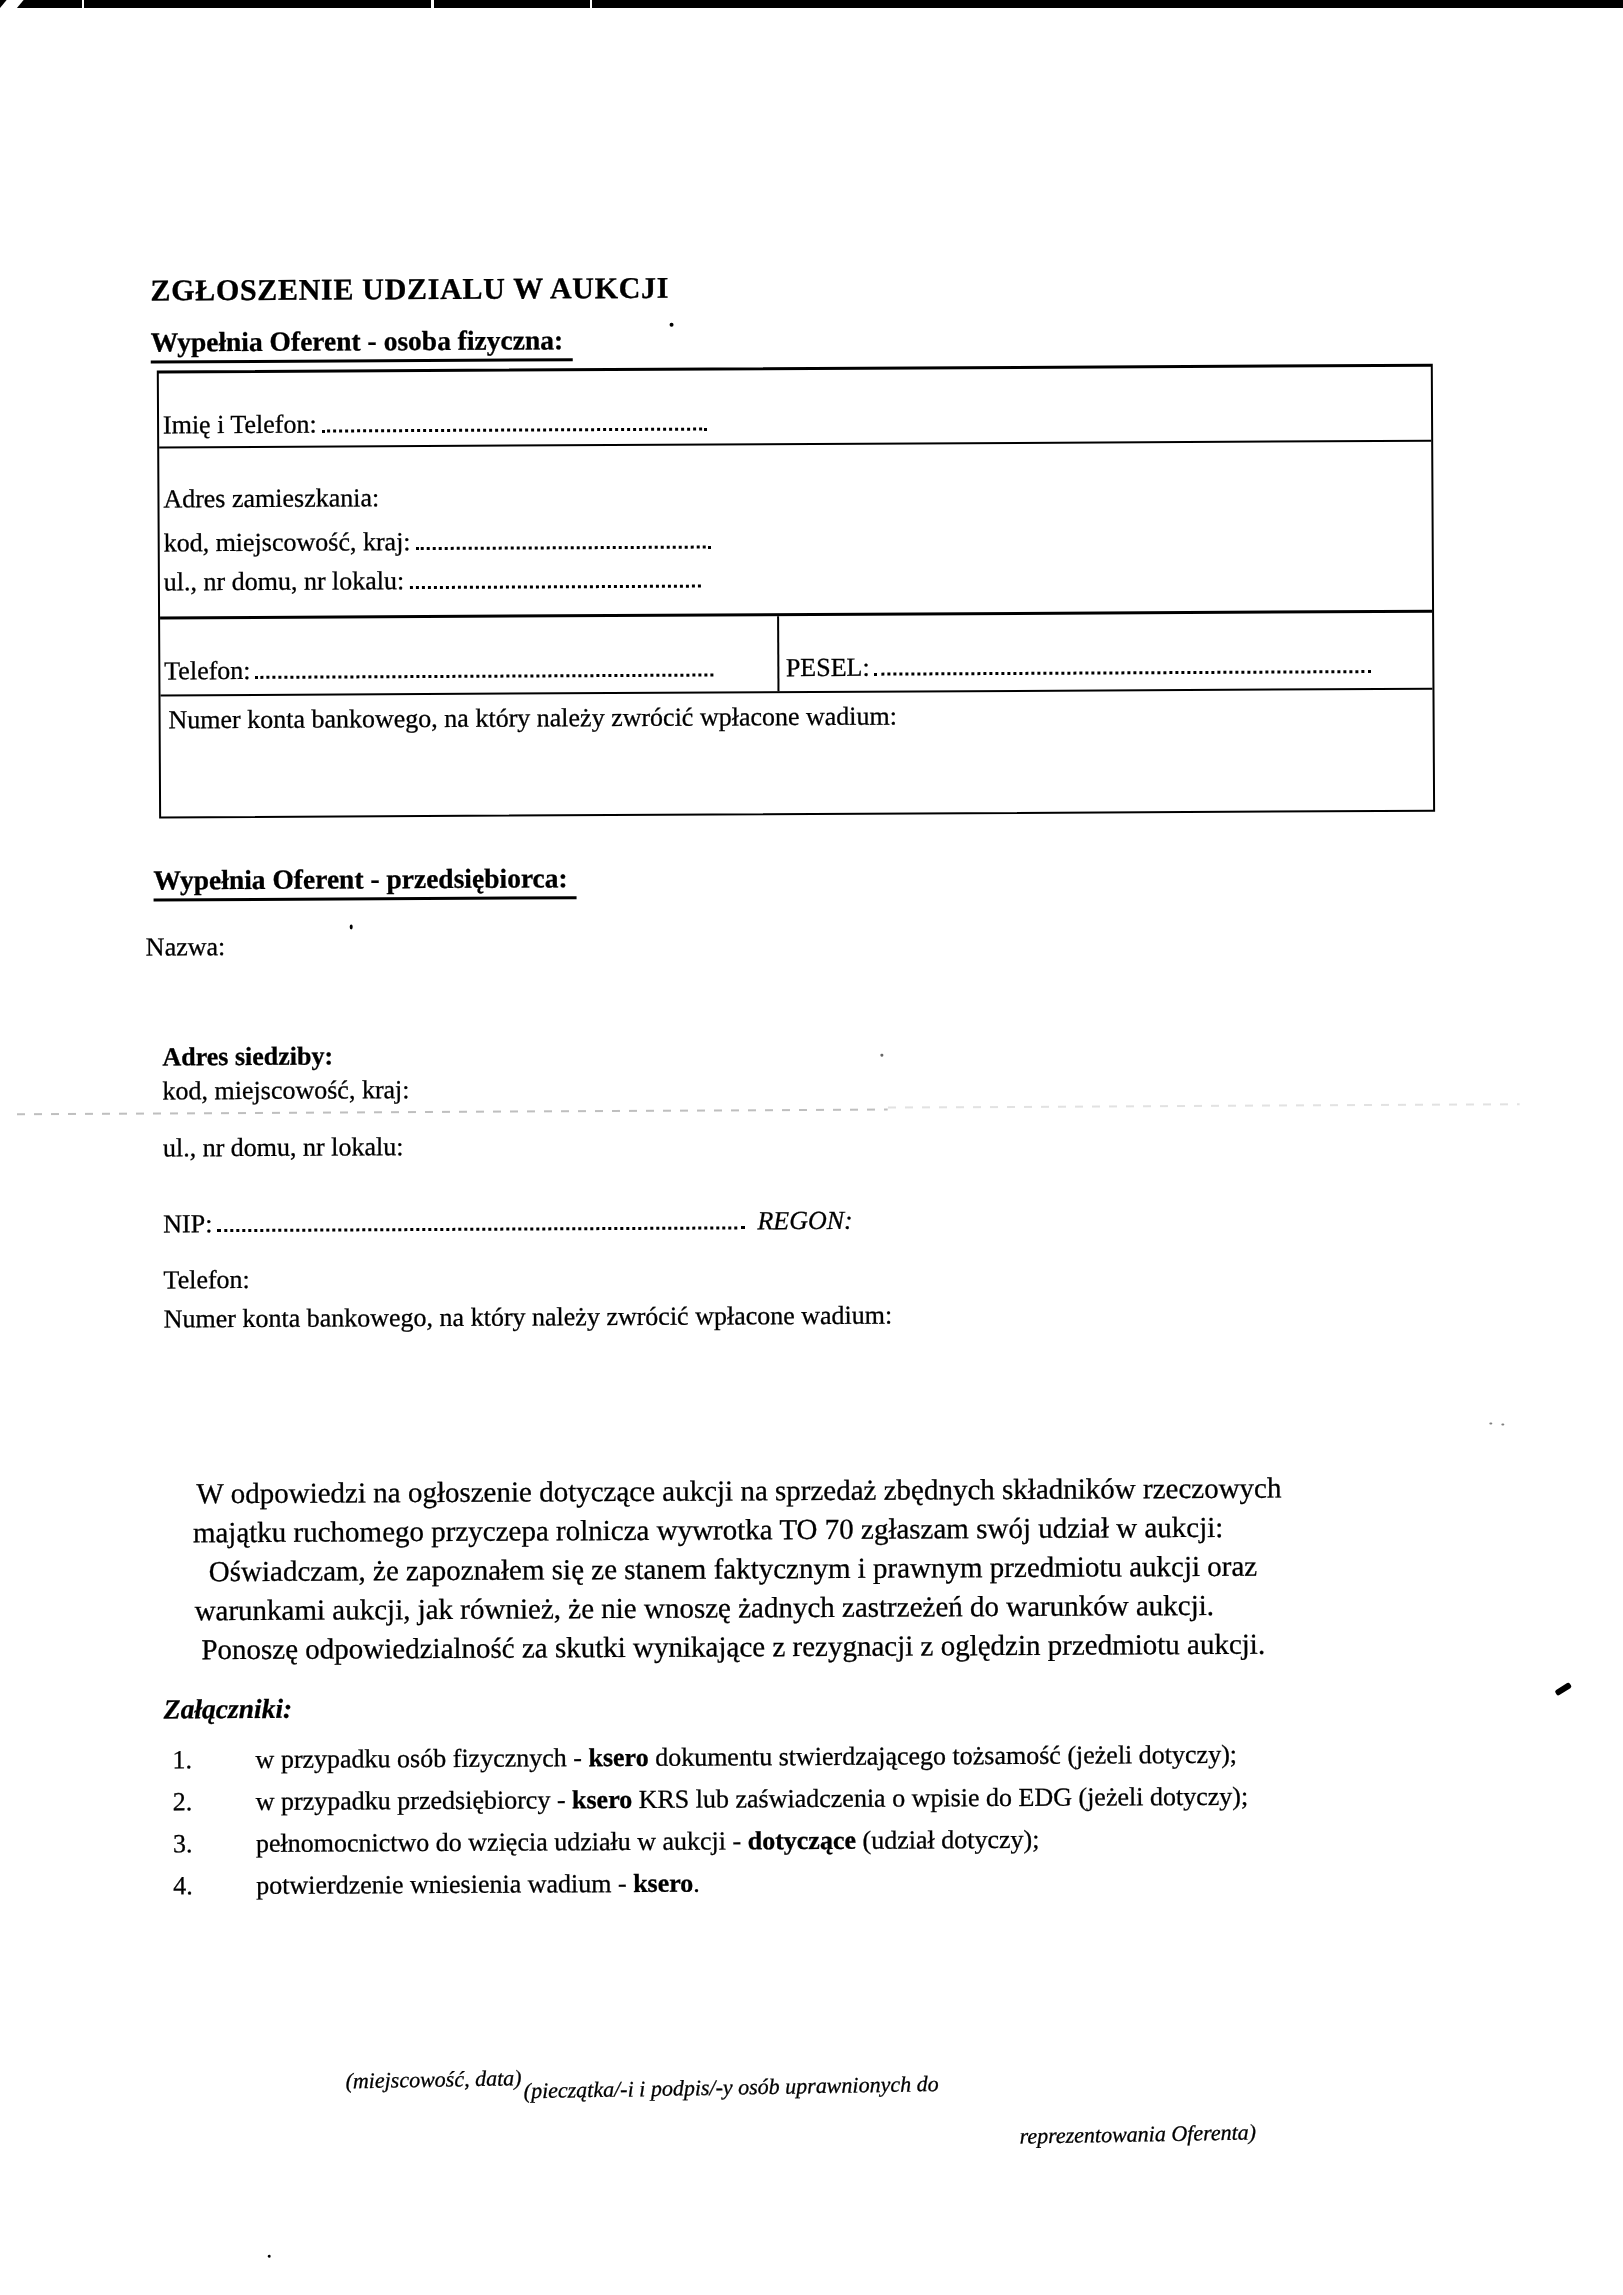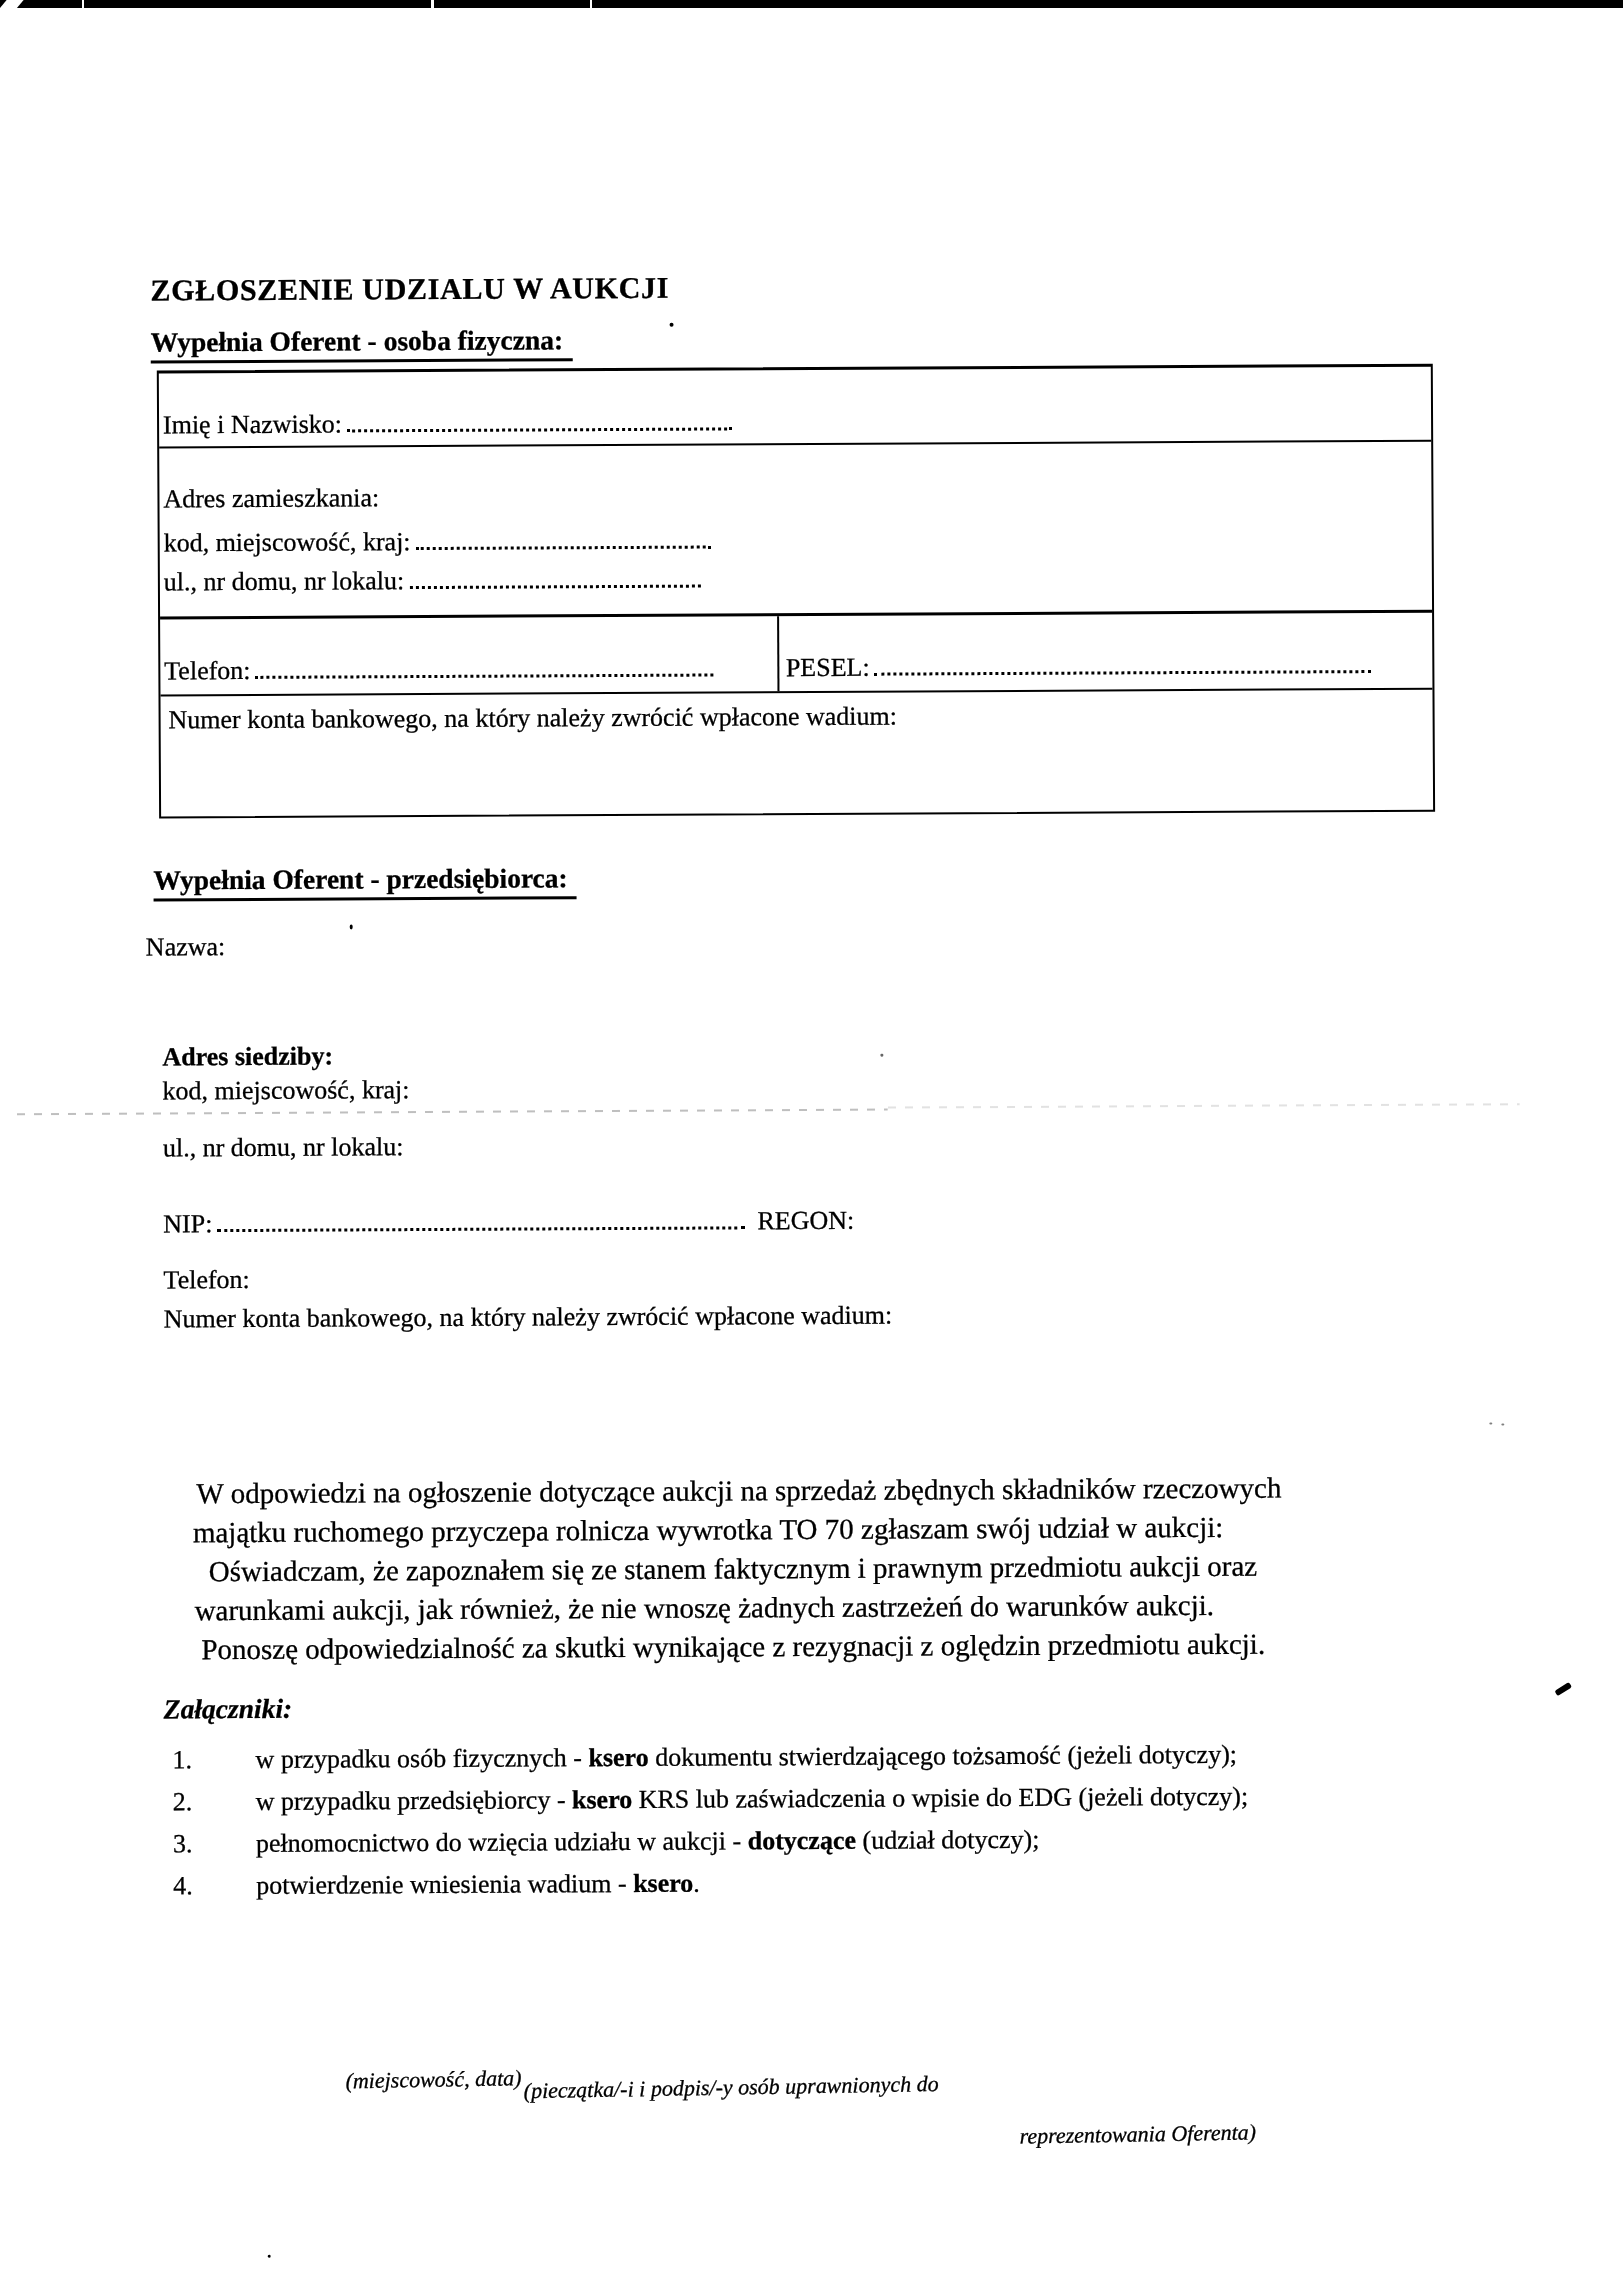--- a/index.html
+++ b/index.html
@@ -94,21 +94,21 @@
 
     <div class="abs doc-title" style="left:154px; top:270px;">ZGŁOSZENIE UDZIALU W AUKCJI</div>
 
     <div class="abs sec-heading" style="left:154px; top:323px;">
       <span class="u">Wypełnia Oferent - osoba fizyczna:</span>
     </div>
 
     <div class="ftable">
       <div class="trow r1">
         <span class="fl">
-          <span class="lbl">Imię i Nazwisko:</span><span class="dots" style="width:385px"></span>
+          <span class="lbl">Imię i Telefon:</span><span class="dots" style="width:385px"></span>
         </span>
       </div>
       <div class="trow r2">
         <div class="tline first">
           <span class="lbl">Adres zamieszkania:</span>
         </div>
         <div class="tline">
           <span class="fl">
             <span class="lbl">kod, miejscowość, kraj:</span><span class="dots" style="width:295px"></span>
           </span>
@@ -144,21 +144,21 @@
 
     <div class="abs lbl" style="left:162px; top:1039px;font-weight:bold;">Adres siedziby:</div>
 
     <div class="abs lbl" style="left:162px; top:1073px;">kod, miejscowość, kraj:</div>
 
     <div class="abs lbl" style="left:162px; top:1130px;">ul., nr domu, nr lokalu:</div>
 
     <div class="abs" style="left:162px; top:1206px;">
       <span class="fl">
         <span class="lbl">NIP:</span><span class="dots" style="width:528px"></span>
-        <span class="lbl" style="margin-left:9.2px;">REGON:</span>
+        <span class="lbl" style="margin-left:9.2px;font-style:italic;">REGON:</span>
       </span>
     </div>
 
     <div class="abs lbl" style="left:162px; top:1262px;">Telefon:</div>
 
     <div class="abs lbl" style="left:162px; top:1301px;">Numer konta bankowego, na który należy zwrócić wpłacone wadium:</div>
 
     <div class="para">
       <div class="pline i1">W odpowiedzi na ogłoszenie dotyczące aukcji na sprzedaż zbędnych składników rzeczowych</div>
       <div class="pline i2">majątku ruchomego przyczepa rolnicza wywrotka TO 70 zgłaszam swój udział w aukcji:</div>

